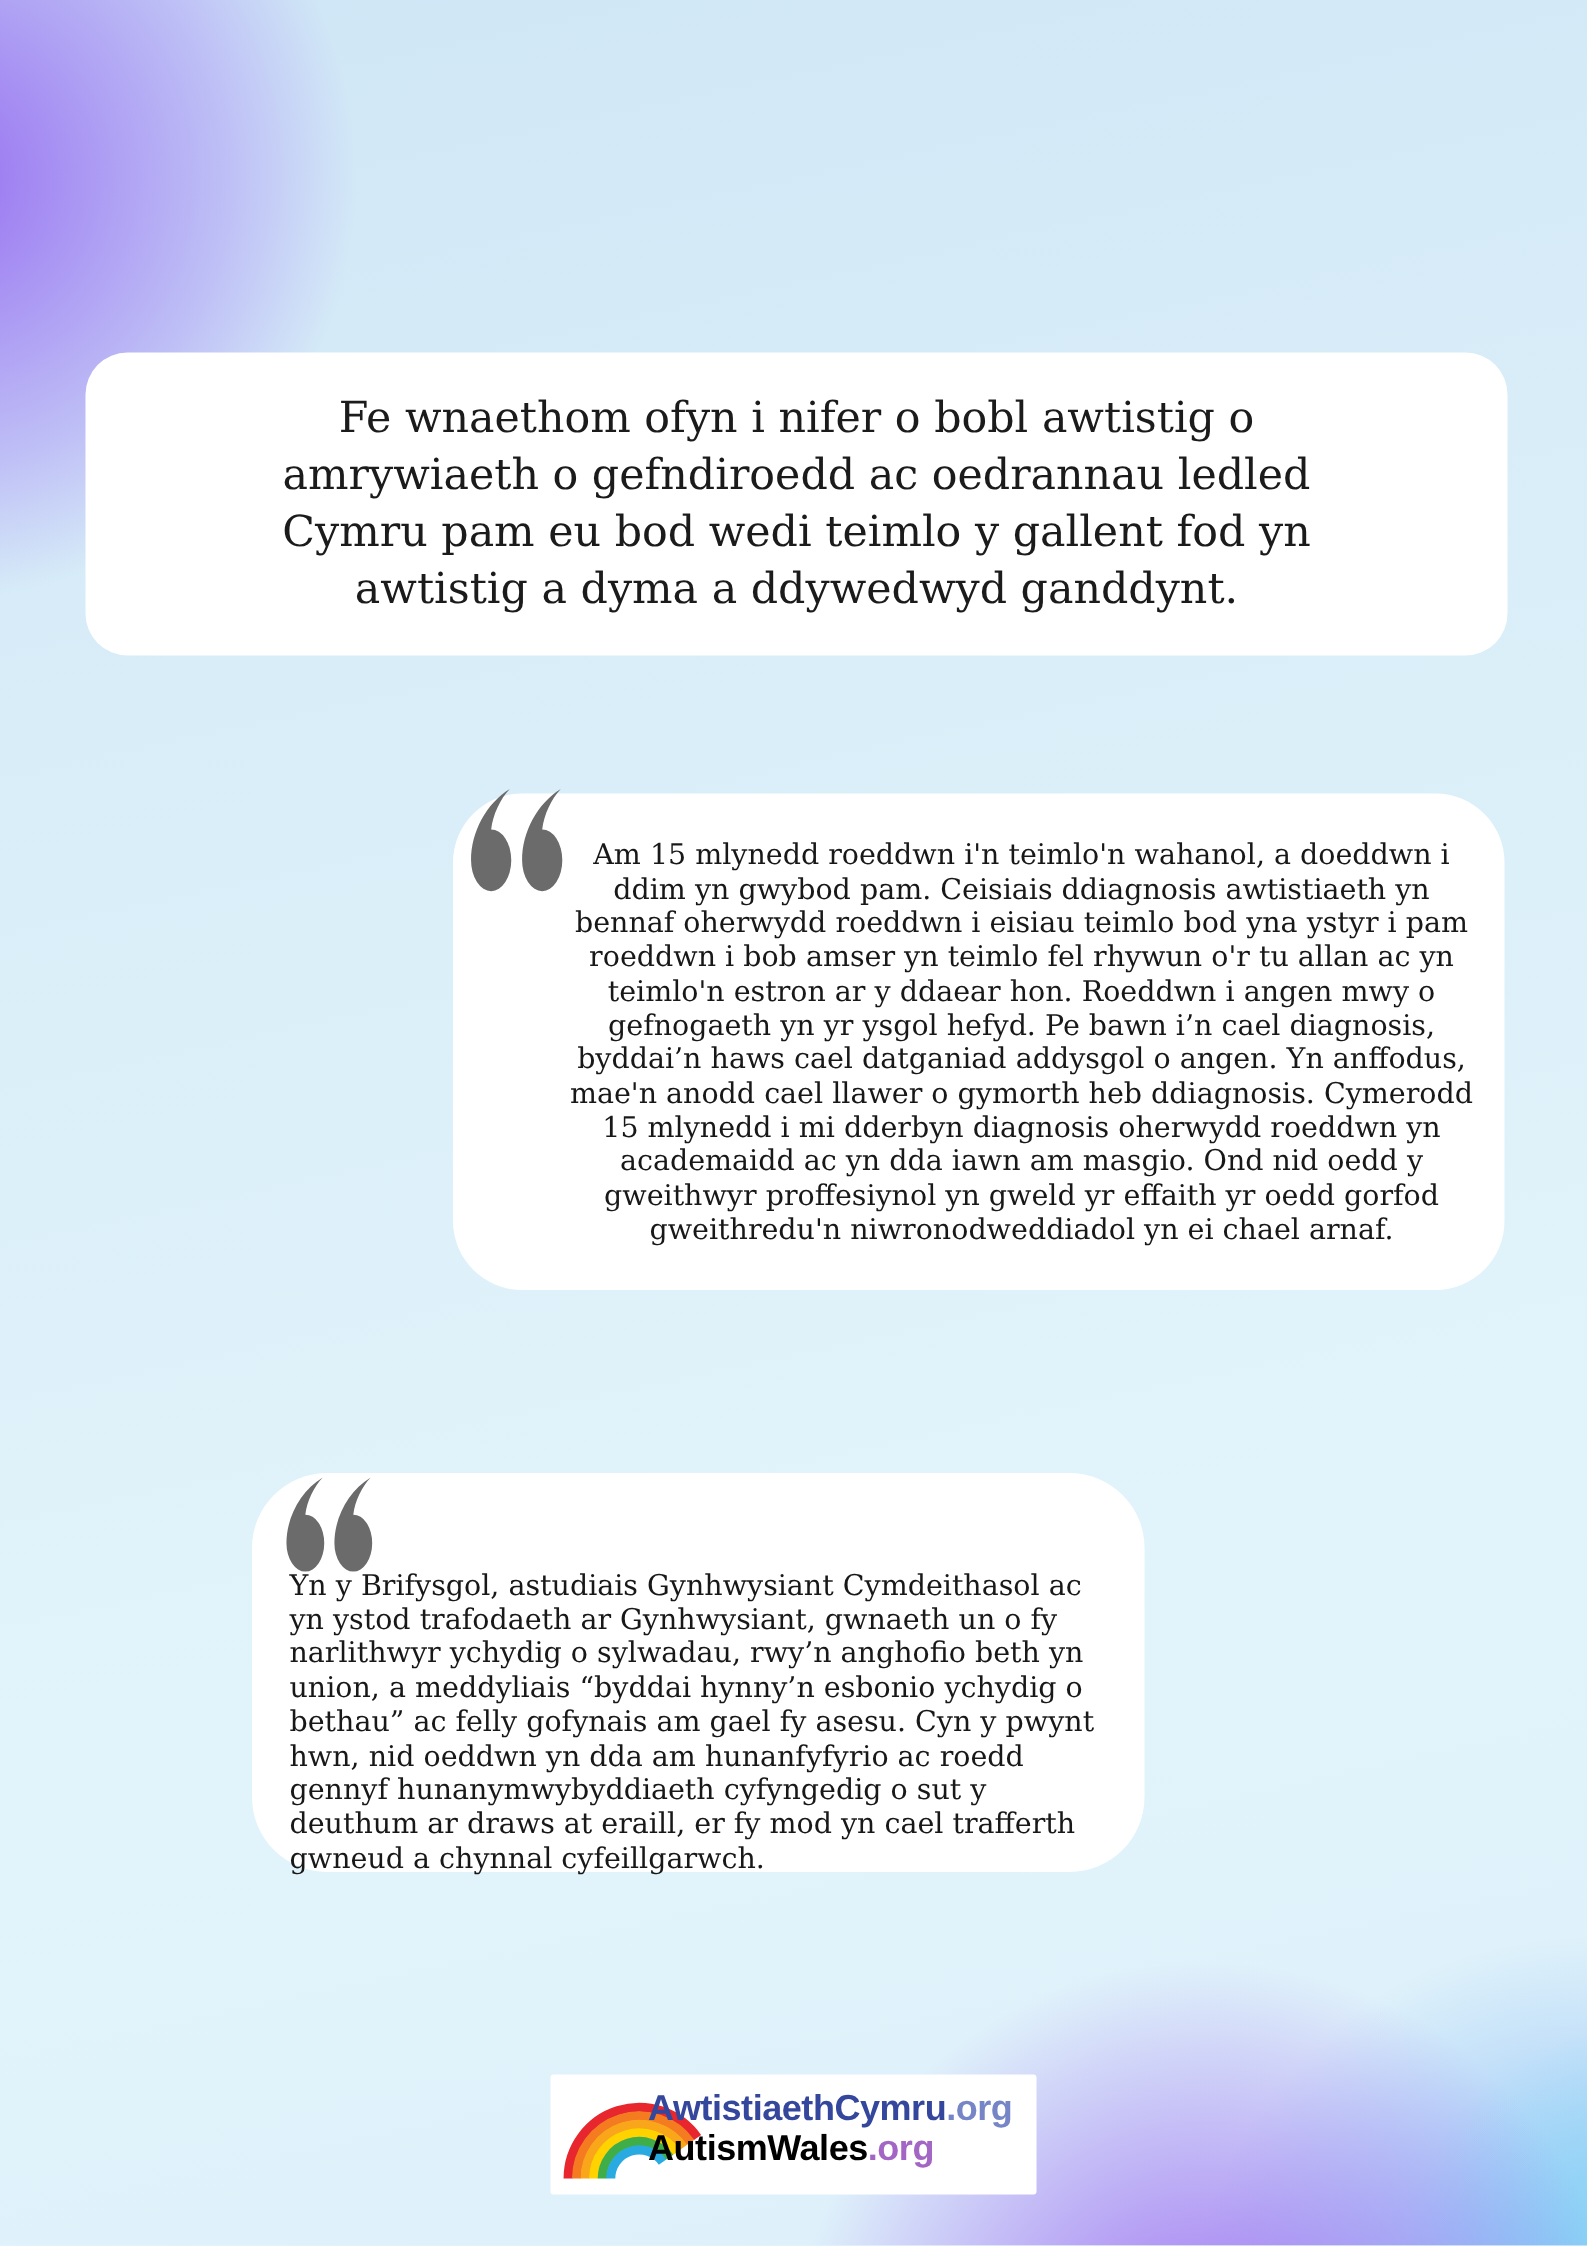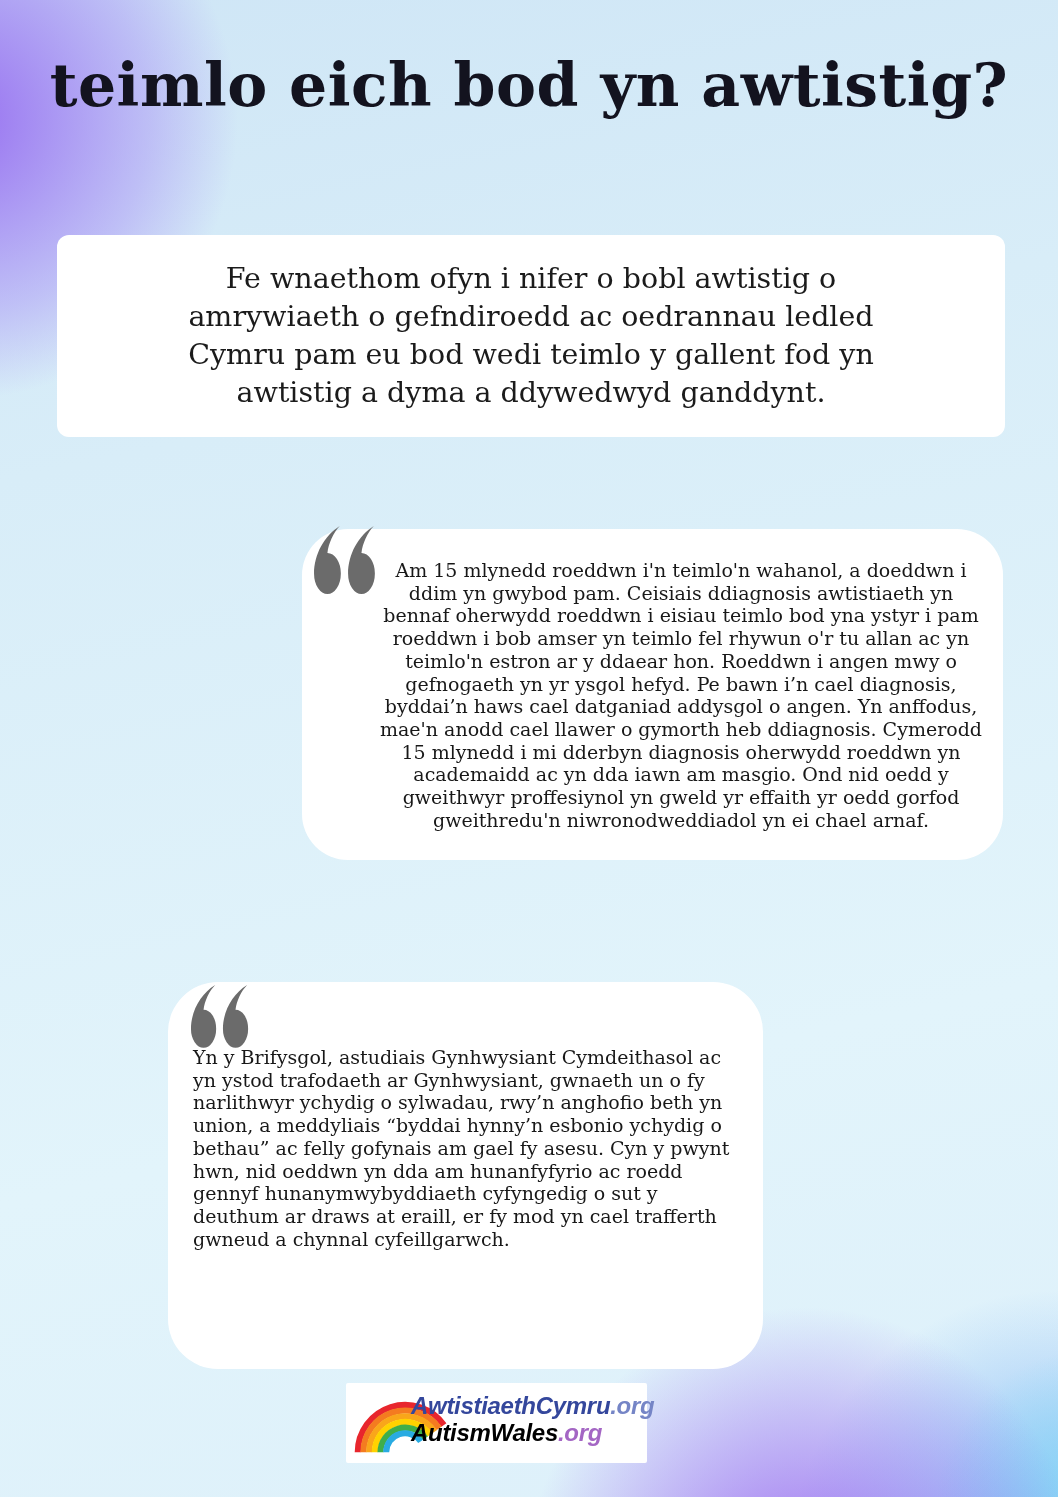--- a/index.html
+++ b/index.html
@@ -26,21 +26,21 @@
     letter-spacing: 0.5px;
     color: #13131f;
   }
   .card {
     position: absolute;
     background: #ffffff;
   }
   .intro-card {
     left: 57px; top: 235px;
     width: 948px; height: 202px;
-    border-radius: 12px;
+    border-radius: 28px;
     display: flex; align-items: center; justify-content: center;
   }
   .intro-text {
     padding: 0 104px;
     text-align: center;
     font-size: 28.5px;
     line-height: 38px;
     color: #1b1b1b;
   }
   .quote-card-1 {
@@ -56,40 +56,39 @@
     line-height: 22.7px;
     color: #181818;
   }
   .quote-card-1 .quote-icon {
     position: absolute;
     left: 11px; top: -3px;
     width: 66px; height: 76px;
   }
   .quote-card-2 {
     left: 168px; top: 982px;
-    width: 595px; height: 387px;
+    width: 595px; height: 266px;
     border-radius: 50px;
   }
   .quote-card-2 .quote-icon {
     position: absolute;
     left: 22px; top: 3px;
     width: 62px; height: 70px;
   }
   .quote-card-2 .quote-text {
     position: absolute;
     left: 25px; top: 64px; right: 24px;
     font-size: 19px;
     line-height: 22.7px;
     color: #181818;
   }
   .logo-card {
-    left: 346px; top: 1383px;
-    width: 301px; height: 80px;
+    left: 367px; top: 1383px;
+    width: 324px; height: 80px;
     border-radius: 2px;
-    font-style: italic;
   }
   .rainbow-icon {
     position: absolute;
     left: 7px; top: 4px;
     width: 128px; height: 68px;
   }
   .logo-text {
     position: absolute;
     left: 65px; top: 10px;
     font-family: "Liberation Sans", sans-serif;
@@ -103,21 +102,20 @@
   .logo-line1-suffix { color: #7585c6; }
   .logo-line2-name   { color: #000000; }
   .logo-line2-suffix { color: #a466c4; }
 </style>
 </head>
 <body>
 
 <div class="poster">
 
   <div class="title">
-    <span style="display:block">teimlo eich bod yn awtistig?</span>
   </div>
 
   <div class="card intro-card">
     <div class="intro-text">Fe wnaethom ofyn i nifer o bobl awtistig o amrywiaeth o gefndiroedd ac oedrannau ledled Cymru pam eu bod wedi teimlo y gallent fod yn awtistig a dyma a ddywedwyd ganddynt.</div>
   </div>
 
   <div class="card quote-card-1">
     <svg class="quote-icon" viewBox="0 0 64 48" preserveAspectRatio="none" aria-hidden="true">
       <defs>
         <path id="qmark" d="M26 0 C11 6 1 18 1 30 A13 13 0 1 0 14 17 C15 11 20 4 26 0 Z"></path>

